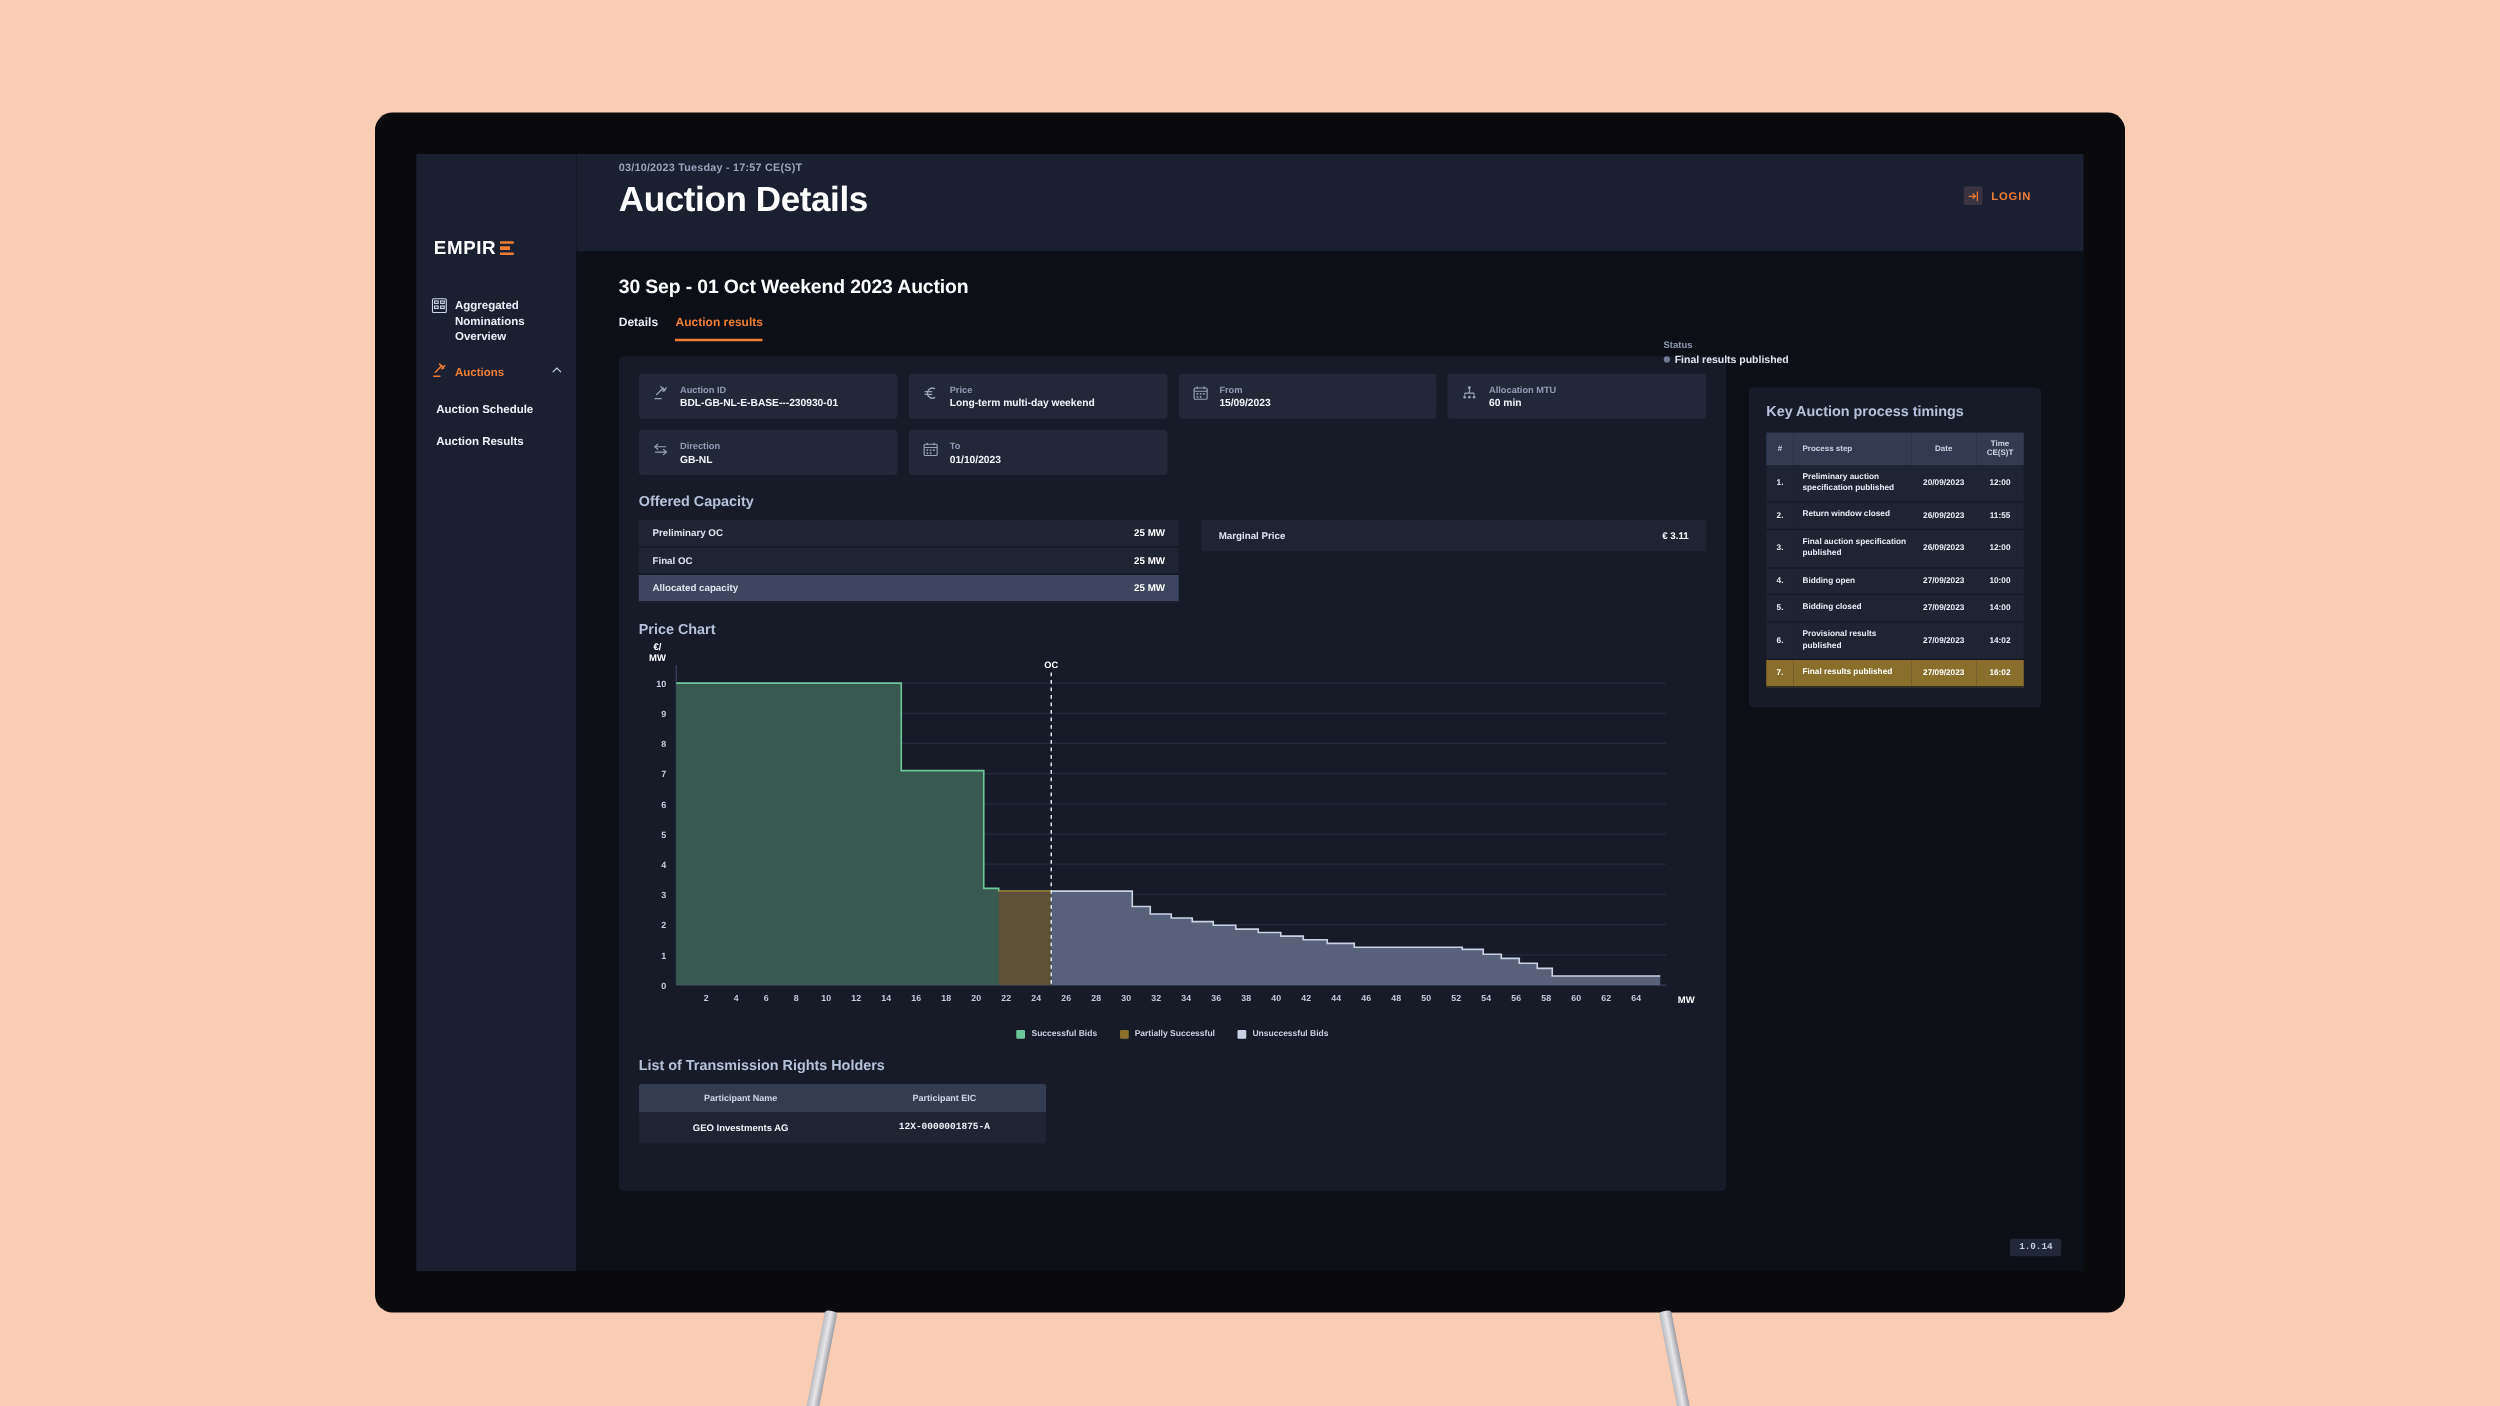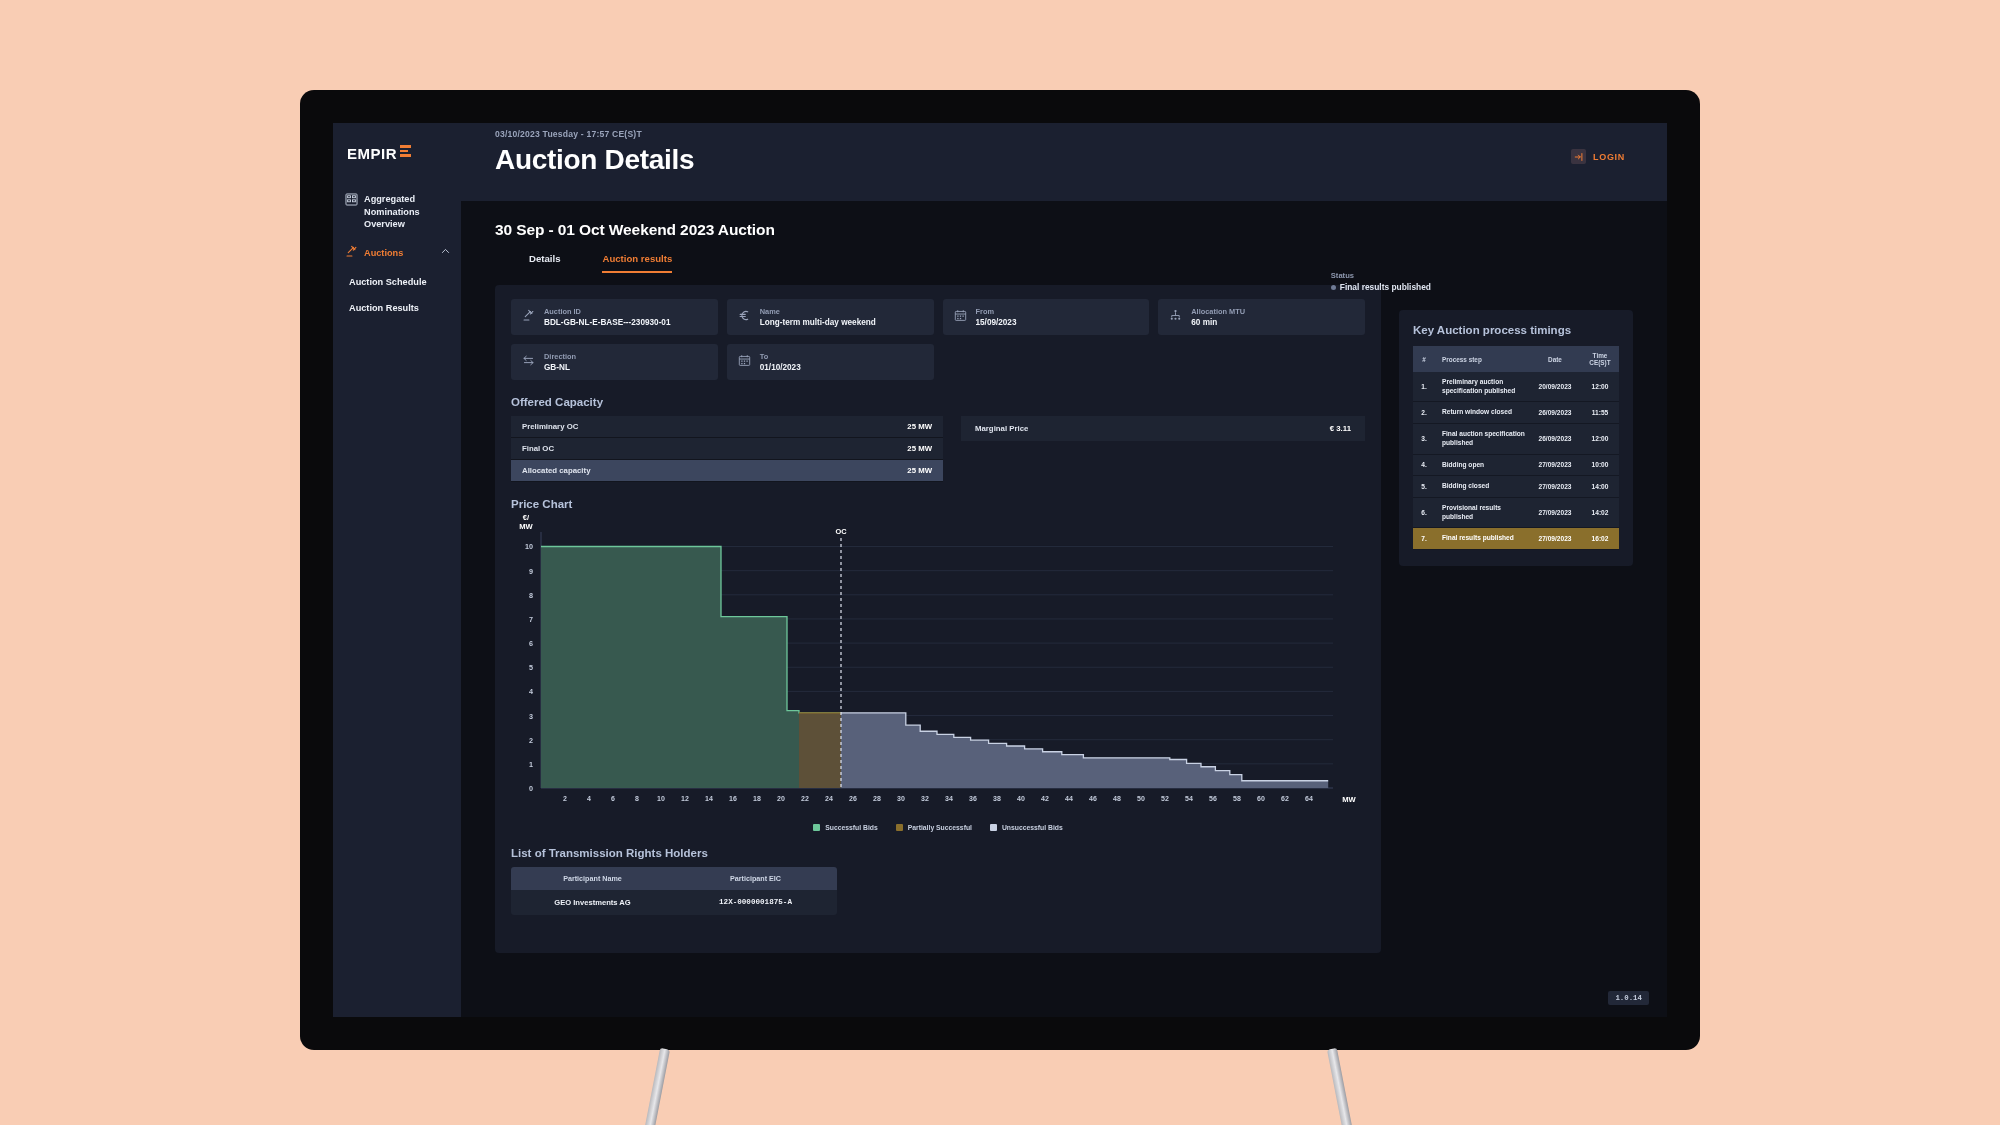--- a/index.html
+++ b/index.html
@@ -31,21 +31,21 @@
   }
   #stand-neck-l { left: 652px; top: 1048px; transform: rotate(11deg); }
   #stand-neck-r { left: 1335px; top: 1048px; transform: rotate(-11deg); }
 
   
   #sidebar {
     width: 128px; flex: 0 0 128px; height: 100%;
     background: #1b2030;
     padding: 22px 0 0 0;
   }
-  .logo { padding: 0 0 0 14px; display:flex; gap:2px;}
+  .logo { padding: 0 0 0 14px; display:flex; align-items:center; gap:2px;margin-top:45px;}
   .logo-text {
     color:#fff; font-weight:800; font-size:15px; letter-spacing:.5px;
   }
   .logo-mark { display:flex; flex-direction:column; gap:2px; margin-left:1px;}
   .logo-mark i { display:block; width:11px; height:2.5px; background:#f07d34;}
   .logo-mark i:nth-child(2){ width:8px; }
 
   .nav { margin-top: 24px; }
   .nav-item {
     display:flex; align-items:flex-start; gap:6px;
@@ -73,21 +73,21 @@
     position:absolute; right:42px; top:26px; display:flex; align-items:center; gap:7px;
     color:#f07d34; font-size:9px; font-weight:800; letter-spacing:.7px; cursor:pointer;
   }
   .login-box {
     width:15px;height:15px;border-radius:2px;background:#3a3340;
     display:flex;align-items:center;justify-content:center;
   }
 
   #content { padding: 20px 34px 0 34px; position:relative; height: calc(100% - 78px); overflow:hidden;}
   h2#auction-title { color:#ffffff; font-size:15.5px; font-weight:800; letter-spacing:-.1px;}
-  #tabs { display:flex; gap:42px; margin-top:14px;margin-left:34px; }
+  #tabs { display:flex; gap:14px; margin-top:14px; }
   .tab { color:#e7ebf3; font-size:9.6px; font-weight:800; padding-bottom:7px; cursor:pointer; border-bottom:2px solid transparent;}
   .tab.active { color:#f07d34; border-bottom-color:#f07d34; }
 
   #status-block { position:absolute; right:236px; top:70px; }
   .status-label { color:#8d97ae; font-size:7.6px; font-weight:600; }
   .status-val { color:#dfe5f0; font-size:8.4px; font-weight:700; display:flex; align-items:center; gap:4px; margin-top:2px;}
   .status-dot { width:5px;height:5px;border-radius:50%;background:#6f7b95;}
 
   #body-row { display:flex; gap:18px; margin-top:12px; }
   #left-col { width: 886px; flex:0 0 886px; background:#171b28; border-radius:4px; padding:14px 16px 0 16px; height:668px; overflow:hidden;}
@@ -254,21 +254,21 @@
 
               <div class="info-card">
                 <span class="ic">
                   <svg width="13" height="13" viewBox="0 0 16 16" fill="none" stroke="#9aa4bb" stroke-width="1.3" stroke-linecap="round">
                     <path d="M12 3.5a5 5 0 1 0 0 9"></path>
                       <line x1="2.6" y1="6.6" x2="9" y2="6.6"></line>
                       <line x1="2.6" y1="9.2" x2="9" y2="9.2"></line>
                   </svg>
                 </span>
                 <div>
-                  <div class="info-lbl">Name</div>
+                  <div class="info-lbl">Price</div>
                   <div class="info-val">Long-term multi-day weekend</div>
                 </div>
               </div>
 
               <div class="info-card">
                 <span class="ic">
                   <svg width="13" height="13" viewBox="0 0 16 16" fill="none" stroke="#9aa4bb" stroke-width="1.1">
                     <rect x="1.6" y="3" width="12.8" height="11" rx="1"></rect>
                       <line x1="1.6" y1="6.2" x2="14.4" y2="6.2"></line>
                     <line x1="4.6" y1="1.5" x2="4.6" y2="4"></line>

